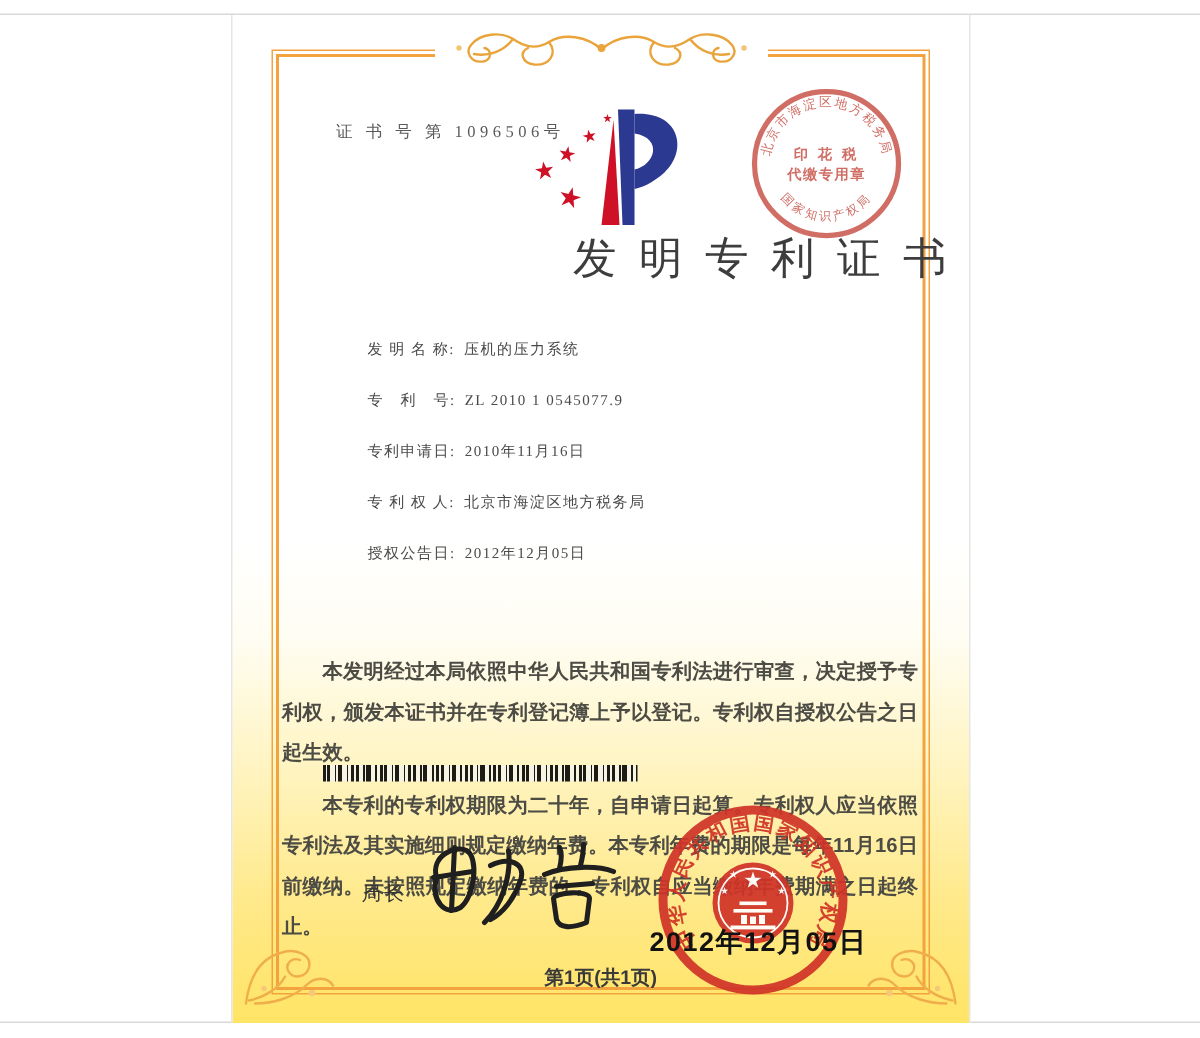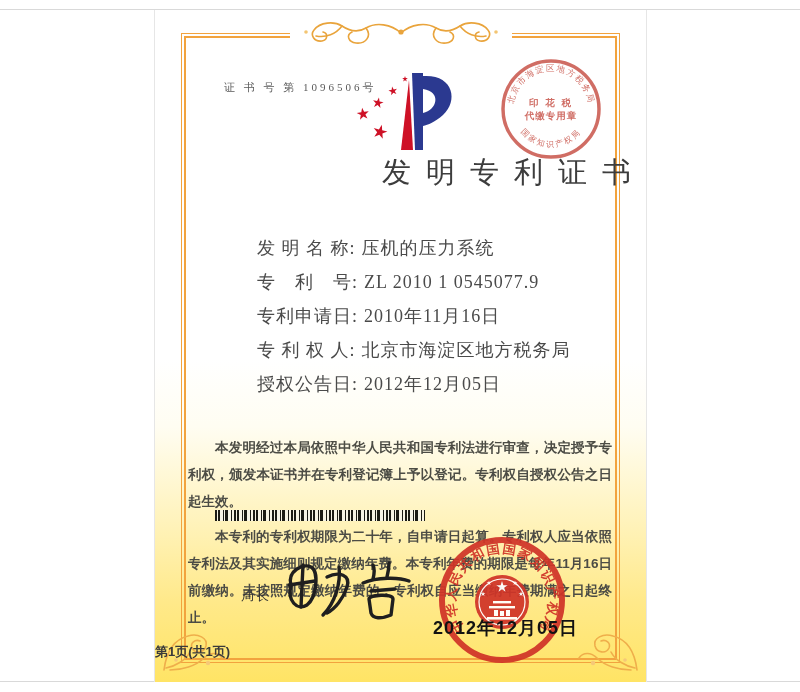--- a/index.html
+++ b/index.html
@@ -37,21 +37,21 @@
     letter-spacing:3px;white-space:pre;
   }
   .logo{position:absolute;left:194px;top:60px;}
   .title{
     position:absolute;left:0;width:100%;top:143px;text-align:right;
     font-size:29px;color:#3d3d3d;letter-spacing:15px;text-indent:15px;
     font-weight:400;
   }
   .fields{position:absolute;left:69px;top:205px;width:370px;}
   .field{
-    height:34px;font-size:18px;color:#4a4a4a;white-space:pre;
+    height:34px;font-size:10px;color:#4a4a4a;white-space:pre;
     letter-spacing:1px;
   }
   .field .fv{margin-left:6px;}
   .paragraphs{
     position:absolute;left:33px;top:392px;width:424px;
     font-family:"Liberation Sans","DejaVu Sans",sans-serif;
     font-size:13.5px;font-weight:bold;color:#4c4c45;line-height:27px;
     text-align:justify;
     margin-top:32px;
   }
@@ -71,21 +71,21 @@
   .sign-svg{position:absolute;left:36px;top:0;}
   .main-seal{position:absolute;left:282px;top:525px;opacity:.93;}
   .issue-date{
     position:absolute;left:278px;top:606px;width:140px;
     font-family:"Liberation Sans","DejaVu Sans",sans-serif;
     font-size:18px;font-weight:bold;color:#121212;letter-spacing:1px;
     z-index:5;white-space:nowrap;
   }
   .tax-seal{position:absolute;left:341px;top:44px;opacity:.85;}
   .page-footer{
-    position:absolute;left:0;width:100%;top:633px;
+    position:absolute;left:0;width:100%;top:633px;text-align:center;
     font-family:"Liberation Sans","DejaVu Sans",sans-serif;
     font-size:13px;font-weight:bold;color:#3a3a3a;
   }
 </style>
 </head>
 <body>
 
 <div class="edge-line edge-top"></div>
 <div class="edge-line edge-bottom"></div>
 

